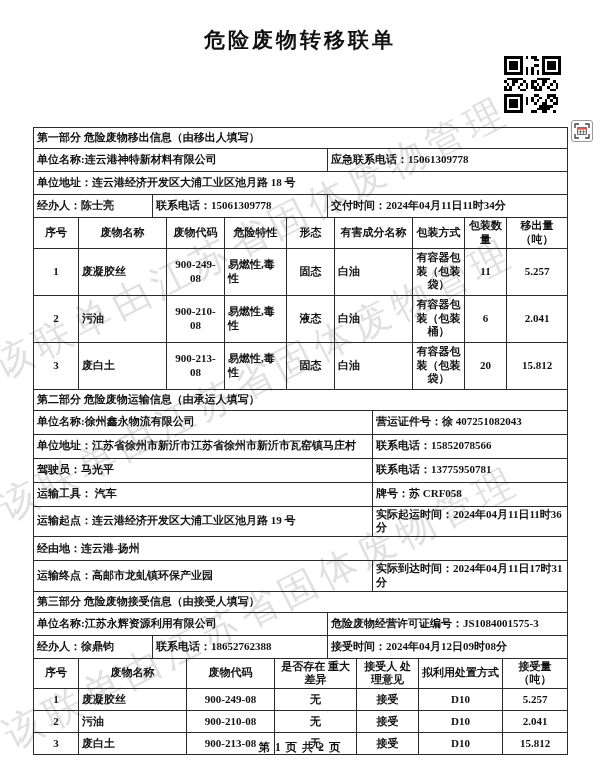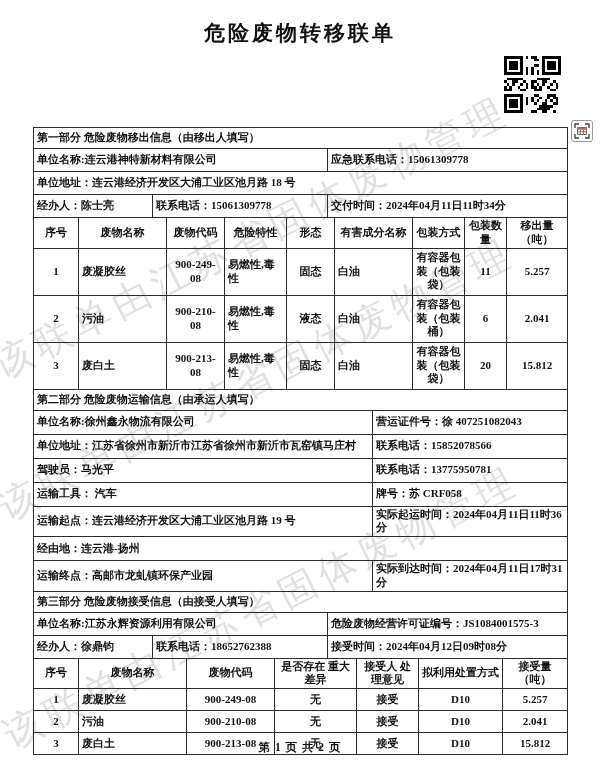--- a/index.html
+++ b/index.html
@@ -11,21 +11,21 @@
 
   
   .wm{
     position:absolute;z-index:1;white-space:nowrap;pointer-events:none;
     font-size:38px;letter-spacing:6px;color:#8a8a8a;opacity:.26;font-weight:400;
     transform:rotate(-27deg);transform-origin:0 0;
   }
 
   
   .doc-title{
-    position:relative;z-index:2;text-align:center;margin:4px;padding-top:15px;
+    position:relative;z-index:2;text-align:center;margin:11px;padding-top:15px;
     font-size:21px;font-weight:700;letter-spacing:3px;
   }
   .form-no{
     position:absolute;z-index:2;left:35px;top:104px;font-size:11.5px;font-weight:700;
   }
   .qr{position:absolute;z-index:2;left:504px;top:56px;width:57px;height:57px;}
   .capture-btn{
     position:absolute;z-index:3;left:571px;top:120px;width:22px;height:22px;
     background:#fff;border:1px solid #999;border-radius:3px;
     display:flex;align-items:center;justify-content:center;cursor:pointer;padding:0;

